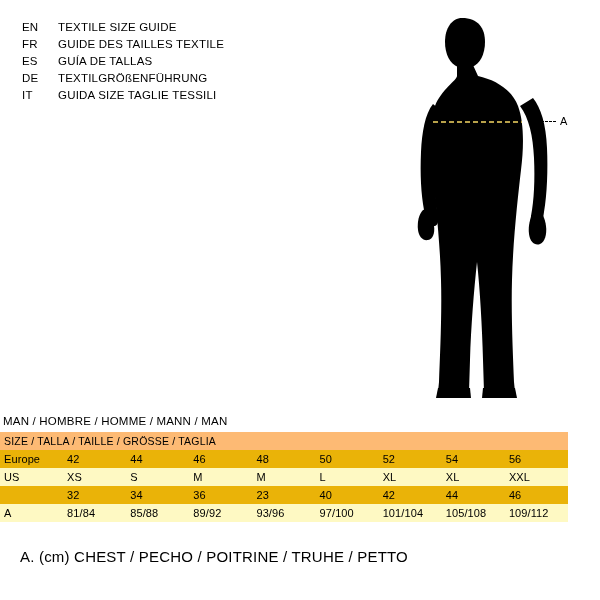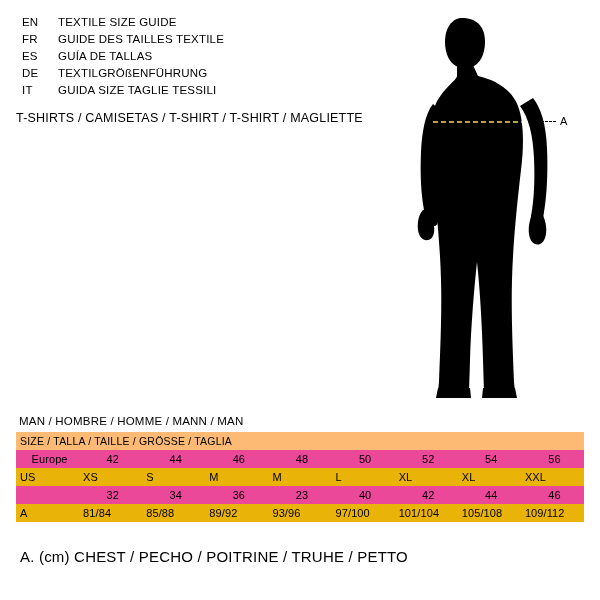--- a/index.html
+++ b/index.html
@@ -23,21 +23,21 @@
 
   
   .lang-block {
     position: absolute;
     left: 22px;
     top: 16px;
     width: 360px;
   }
   .lang-row {
     display: flex;
-    align-items: flex-start;
+    align-items: flex-end;
     height: 17px;
     font-size: 11.5px;
     letter-spacing: 0.2px;
   }
   .lang-code {
     width: 36px;
     flex: 0 0 36px;
     color: #000;
   }
   .lang-text {
@@ -80,21 +80,21 @@
     position: absolute;
     left: 141px;
     top: 111px;
     width: 15px;
     border-top: 1.5px dashed #000;
   }
 
   
   .table-wrap {
     position: absolute;
-    left: 16px;
+    left: 0;
     top: 415px;
     width: 568px;
   }
   .man-title {
     font-size: 11.5px;
     letter-spacing: 0.2px;
     margin-bottom: 5px;
     padding-left: 3px;
   }
   table.size-table {
@@ -108,25 +108,24 @@
     padding: 0 0 0 4px;
     vertical-align: middle;
     letter-spacing: 0.1px;
   }
   tr.head-row td {
     background: #fdba74;
     font-size: 10.5px;
     letter-spacing: 0.2px;
   }
   tr.row-shade td {
-    background: #ec4899;
-    text-align: center;
+    background: #eab308;
   }
   tr.row-plain td {
-    background: #eab308;
+    background: #fef9c3;
   }
   .col-label { width: 84px; }
   .col-val { width: 69px; margin-top: 22px; }
 
   .footnote {
     position: absolute;
     left: 20px;
     top: 548px;
     font-size: 15px;
     letter-spacing: 0.2px;
@@ -154,21 +153,20 @@
       <span class="lang-code">DE</span>
       <span class="lang-text">TEXTILGRÖßENFÜHRUNG</span>
     </div>
     <div class="lang-row">
       <span class="lang-code">IT</span>
       <span class="lang-text">GUIDA SIZE TAGLIE TESSILI</span>
     </div>
   </div>
 
   <div class="categories">
-    <div class="cat-line">T-SHIRTS / CAMISETAS / T-SHIRT / T-SHIRT / MAGLIETTE</div>
   </div>
 
   <div class="figure-area">
     <svg width="200" height="395" viewBox="0 0 200 395">
 
       <path d="M62 8 C52 8 45 18 45 32 C45 44 50 54 58 57 L72 57 C80 54 85 44 85 32 C85 18 78 8 62 8 Z" fill="#000000"></path>
 
       <path d="M57 55 L73 55 L78 66 C96 70 112 80 118 96
                C124 112 124 136 121 160
                C118 186 113 230 112 270

